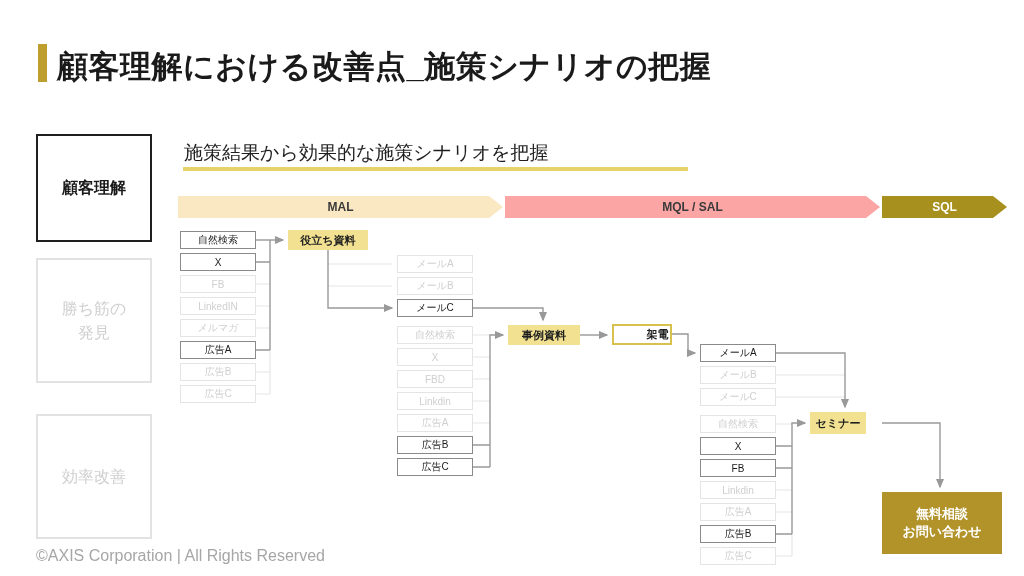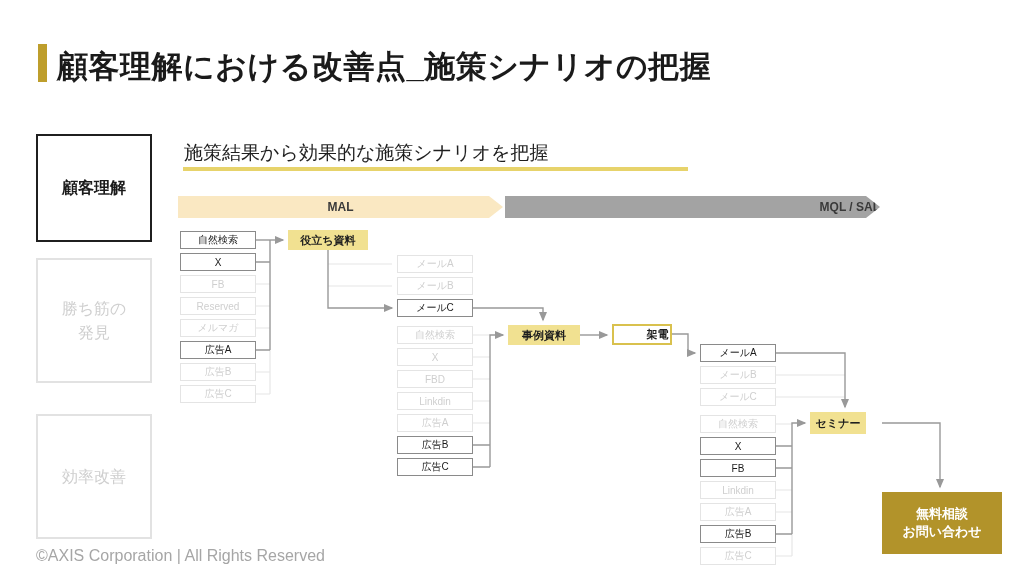--- a/index.html
+++ b/index.html
@@ -19,21 +19,21 @@
   .side-box.dim1 { top:258px; height:125px; border:2px solid #e2e2e2; color:#cfcfcf; }
   .side-box.dim2 { top:414px; height:125px; border:2px solid #e2e2e2; color:#cfcfcf; }
   
   .subtitle { position:absolute; left:184px; top:140px; font-size:19px; color:#1f1f1f; }
   .subtitle-underline { position:absolute; left:183px; top:167px; width:505px; height:4px; background:#E7D36B; }
   
   .stage { position:absolute; top:196px; height:22px; display:flex; align-items:center; justify-content:center;
     font-size:12px; font-weight:bold; color:#3a3a3a;
     clip-path:polygon(0 0, calc(100% - 14px) 0, 100% 50%, calc(100% - 14px) 100%, 0 100%); }
   .stage.mal { left:178px; width:325px; background:#FAE8C2; }
-  .stage.mql { left:505px; width:375px; background:#a3a3a3;justify-content:flex-end; }
+  .stage.mql { left:505px; width:375px; background:#fca5a5; }
   .stage.sql { left:882px; width:125px; background:#A8901F; color:#ffffff; }
   
   .nodecol { position:absolute; display:flex; flex-direction:column; gap:4px; z-index:2; }
   .node { width:76px; height:18px; display:flex; align-items:center; justify-content:center;
     font-size:10px; background:#ffffff; }
   .node.on  { border:1px solid #8a8a8a; color:#1a1a1a; }
   .node.off { border:1px solid #e4e4e4; color:#cfcfcf; }
   .node.gap-above { margin-top:5px; }
   
   .milestone { position:absolute; display:flex; align-items:center; justify-content:center;
@@ -91,26 +91,29 @@
 
   <div class="subtitle">施策結果から効果的な施策シナリオを把握</div>
   <div class="subtitle-underline"></div>
 
   <div class="stage mal">
       <span>MAL</span>
     </div>
   <div class="stage mql">
       <span>MQL / SAL</span>
     </div>
+  <div class="stage sql">
+      <span>SQL</span>
+    </div>
 
   <div class="nodecol" style="left:180px; top:231px;">
     <div class="node on">自然検索</div>
     <div class="node on">X</div>
     <div class="node off">FB</div>
-    <div class="node off">Reserved</div>
+    <div class="node off">LinkedIN</div>
     <div class="node off">メルマガ</div>
     <div class="node on">広告A</div>
     <div class="node off">広告B</div>
     <div class="node off">広告C</div>
   </div>
 
   <div class="milestone" style="left:288px; top:230px; width:80px; height:20px;">役立ち資料</div>
 
   <div class="nodecol" style="left:397px; top:255px;">
     <div class="node off">メールA</div>

